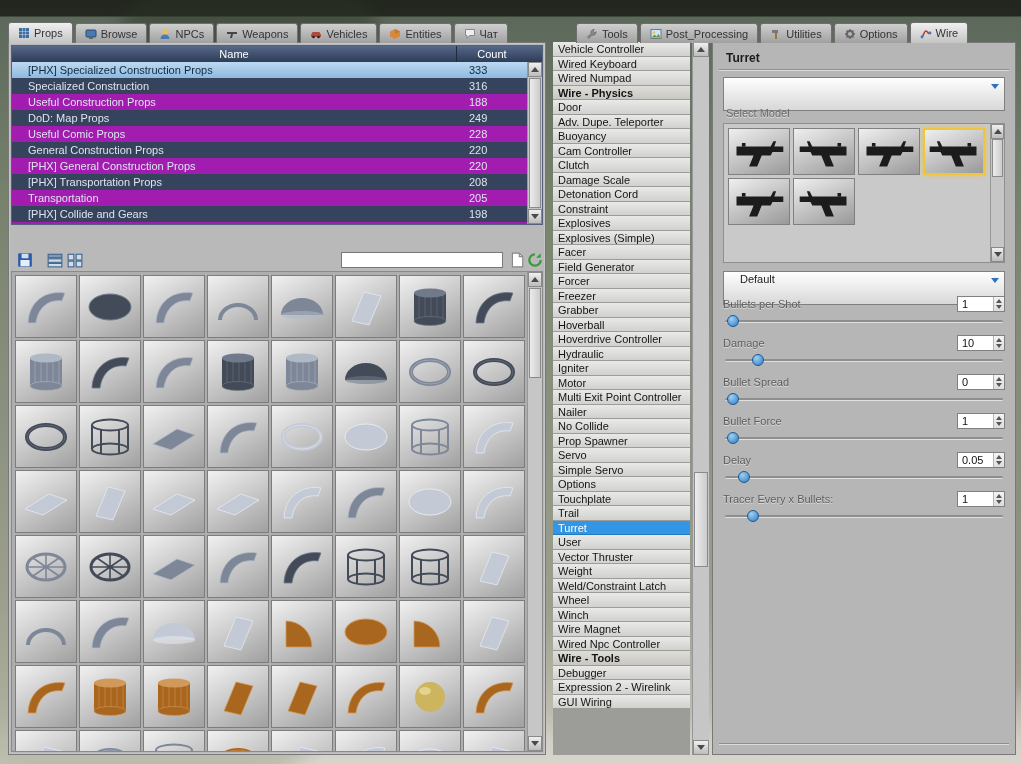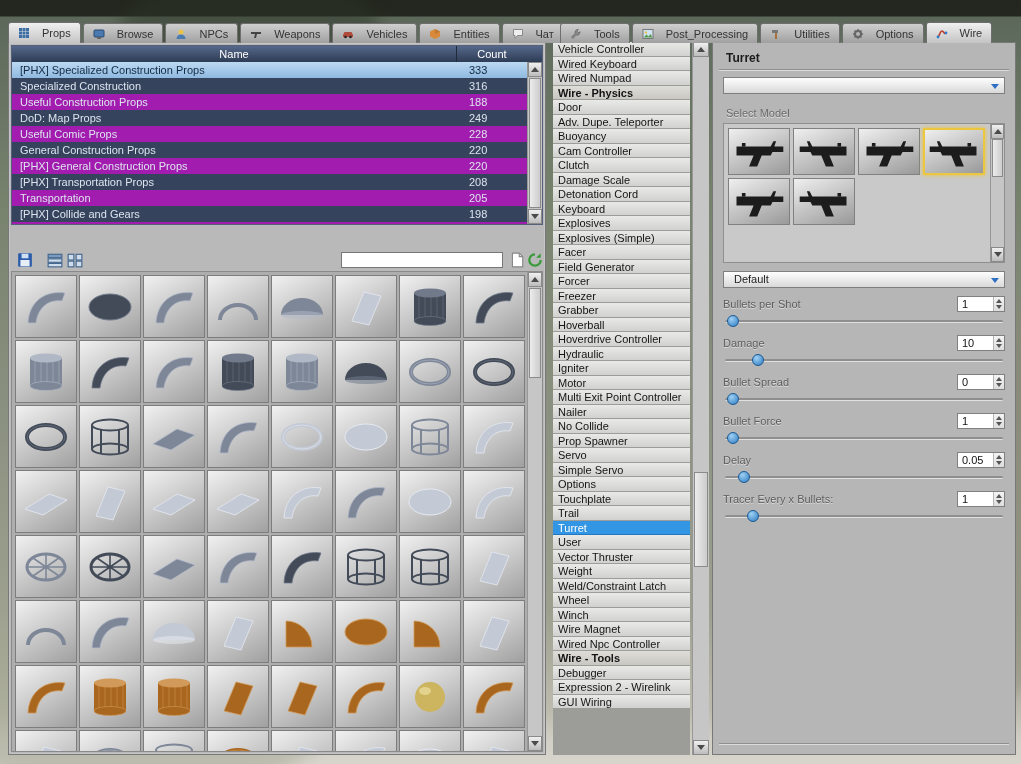--- a/index.html
+++ b/index.html
@@ -1,37 +1,37 @@
 <!DOCTYPE html>
 <html><head>
 <meta charset="utf-8">
 <style>
 *{box-sizing:border-box;margin:0;padding:0}
 html,body{width:1021px;height:764px;overflow:hidden;font-family:"Liberation Sans","DejaVu Sans",sans-serif;position:relative}
 .bg{position:absolute;inset:0;background:linear-gradient(180deg,#22261e 0,#242820 16px,#5c685a 17px,#77826d 26%,#8b9180 55%,#9da08f 80%,#bdbbae 93%,#d2cfc6 97%,#d8d5cd 100%)}
 .blob{position:absolute;border-radius:50%;filter:blur(8px);opacity:.45}
 
 .tabbar{position:absolute;display:flex;gap:2px;height:21px;align-items:flex-end;z-index:6}
-.tab{height:20px;display:flex;align-items:center;gap:12px;padding:7px 9px;font-size:11px;color:#333;background:linear-gradient(#cfcfcf,#a0a0a0);border:1px solid #6e6e6e;border-bottom:none;border-radius:3px 3px 0 0;cursor:pointer;white-space:nowrap}
+.tab{height:20px;display:flex;align-items:center;gap:4px;padding:7px 9px;font-size:11px;color:#333;background:linear-gradient(#cfcfcf,#a0a0a0);border:1px solid #6e6e6e;border-bottom:none;border-radius:3px 3px 0 0;cursor:pointer;white-space:nowrap}
 .tab.active{height:21px;background:linear-gradient(#f0f0f0,#c4c4c4);position:relative;z-index:7}
 .ticon{width:12px;height:12px;display:inline-block}
 .ticon svg{width:12px;height:12px;display:block}
 
 .panel{position:absolute;background:#b9b9b9;border:1px solid #787878;box-shadow:inset 0 0 0 1px rgba(255,255,255,.18)}
 
 .ptable{position:absolute;left:2px;top:2px;right:2px;height:180px;background:#31405a;border:1px solid #55617a;overflow:hidden}
 .ptable-head{display:flex;height:16px;background:linear-gradient(#55688a,#2e3c55);color:#fff;font-size:11px}
 .ptable-head .col-name{flex:1;text-align:center;line-height:16px;border-right:1px solid #1f2a3d}
 .ptable-head .col-count{width:70px;text-align:center;line-height:16px}
 .ptable-head .col-sb{width:15px}
 .prows{position:absolute;left:0;right:15px;top:16px;bottom:0;overflow:hidden}
 .prow{display:flex;height:16px;font-size:11px;color:#dde4ee;background:#a21caf;cursor:pointer}
 .prow:nth-child(even){background:#35435d}
 .prow.selected{background:linear-gradient(#bcd9f2,#8fb9e0);color:#132a42}
-.prow .cname{flex:1;line-height:16px;padding-left:8px;white-space:nowrap;overflow:hidden}
+.prow .cname{flex:1;line-height:16px;padding-left:16px;white-space:nowrap;overflow:hidden}
 .prow .ccount{width:70px;line-height:16px;padding-left:12px}
 
 .sb{position:absolute;background:#c6c6c6;border-left:1px solid #979797}
 .sb .btn{position:absolute;left:0;width:100%;height:15px;background:linear-gradient(#f0f0f0,#bcbcbc);border:1px solid #8a8a8a;display:flex;align-items:center;justify-content:center;cursor:pointer}
 .sb .thumb{position:absolute;left:1px;right:1px;background:linear-gradient(90deg,#ececec,#cccccc);border:1px solid #8a8a8a;cursor:grab}
 .tri-up{width:0;height:0;border-left:4px solid transparent;border-right:4px solid transparent;border-bottom:5px solid #4a4a4a}
 .tri-down{width:0;height:0;border-left:4px solid transparent;border-right:4px solid transparent;border-top:5px solid #4a4a4a}
 
 .toolbar{position:absolute;left:2px;right:2px;top:206px;height:22px}
 .tool-icon{position:absolute;top:3px;width:16px;height:16px;cursor:pointer}
@@ -44,21 +44,21 @@
 .ptile svg{display:block}
 
 .wlist{position:absolute;left:553px;top:42px;width:137px;height:713px;overflow:hidden;background:#9c9c98;z-index:5}
 .witem{height:14.5px;line-height:14px;font-size:11px;padding-left:5px;color:#141414;background:linear-gradient(#e9e9e7,#d1d1cf);border-bottom:1px solid #9c9c98;cursor:pointer;white-space:nowrap;overflow:hidden}
 .witem.header{font-weight:bold;background:linear-gradient(#dfddd7,#c9c7c1);cursor:default}
 .witem.selected{background:#3296e4;color:#fff;border-bottom-color:#2478c0}
 
 .tpanel{position:absolute;left:712px;top:42px;width:304px;height:713px;background:#b6b6b6;border:1px solid #787878;z-index:5}
 .tp-title{position:absolute;left:13px;top:8px;font-size:12px;font-weight:bold;color:#1d1d1d}
 .hr{position:absolute;left:6px;right:6px;height:2px;border-top:1px solid #8f8f8f;border-bottom:1px solid #dcdcdc}
-.combo{position:absolute;left:10px;right:10px;height:17px;background:linear-gradient(#fefefe,#d8d8d8);border:1px solid #7f7f7f;font-size:11px;line-height:15px;padding:0 18px 0 10px;color:#222;cursor:pointer}
+.combo{position:absolute;left:10px;right:10px;height:34px;background:linear-gradient(#fefefe,#d8d8d8);border:1px solid #7f7f7f;font-size:11px;line-height:15px;padding:0 18px 0 16px;color:#222;cursor:pointer}
 .carrow{position:absolute;right:5px;top:6px;width:0;height:0;border-left:4px solid transparent;border-right:4px solid transparent;border-top:5px solid #2f6fc4}
 .sel-label{position:absolute;left:13px;top:64px;font-size:11px;color:#6a6a6a;text-shadow:0 1px 0 rgba(255,255,255,.55)}
 .mpanel{position:absolute;left:10px;right:10px;top:80px;height:140px;background:#c9c9c9;border:1px solid #8f8f8f;overflow:hidden}
 .mgrid{position:absolute;left:4px;top:4px;display:grid;grid-template-columns:repeat(4,62px);gap:3px}
 .mtile{width:62px;height:47px;background:linear-gradient(155deg,#efefef,#999);border:1px solid #808080;display:flex;align-items:center;justify-content:center;cursor:pointer}
 .mtile.selected{border:2px solid #ecc63e;box-shadow:0 0 4px #ecc63e}
 .mtile span{display:block;width:54px;height:36px}
 .mtile svg{width:54px;height:36px;display:block}
 
 .controls{position:absolute;left:10px;right:10px;top:252px}
@@ -139,21 +139,21 @@
     <div class="tab">
       <span class="ticon">
         <svg viewBox="0 0 12 12">
           <path fill="#eee" stroke="#888" d="M1.5 1.5h9v6h-5l-2.5 3v-3h-1.5z"></path>
         </svg>
       </span>
       <span>Чат</span>
     </div>
   </div>
 
-<div class="tabbar" id="right-tabs" style="left:560px;top:22px">
+<div class="tabbar" id="right-tabs" style="left:576px;top:22px">
     <div class="tab">
       <span class="ticon">
         <svg viewBox="0 0 12 12">
           <path fill="#888" stroke="#555" stroke-width=".5" d="M10 3.5A3 3 0 0 1 6 7L3 10.5 1.5 9 5 5.5A3 3 0 0 1 8.5 1.5L7 3l2 2z"></path>
         </svg>
       </span>
       <span>Tools</span>
     </div>
     <div class="tab">
       <span class="ticon">
@@ -680,21 +680,21 @@
     <div class="witem">Wired Keyboard</div>
     <div class="witem">Wired Numpad</div>
     <div class="witem header">Wire - Physics</div>
     <div class="witem">Door</div>
     <div class="witem">Adv. Dupe. Teleporter</div>
     <div class="witem">Buoyancy</div>
     <div class="witem">Cam Controller</div>
     <div class="witem">Clutch</div>
     <div class="witem">Damage Scale</div>
     <div class="witem">Detonation Cord</div>
-    <div class="witem">Keyboard</div>
+    <div class="witem">Constraint</div>
     <div class="witem">Explosives</div>
     <div class="witem">Explosives (Simple)</div>
     <div class="witem">Facer</div>
     <div class="witem">Field Generator</div>
     <div class="witem">Forcer</div>
     <div class="witem">Freezer</div>
     <div class="witem">Grabber</div>
     <div class="witem">Hoverball</div>
     <div class="witem">Hoverdrive Controller</div>
     <div class="witem">Hydraulic</div>

